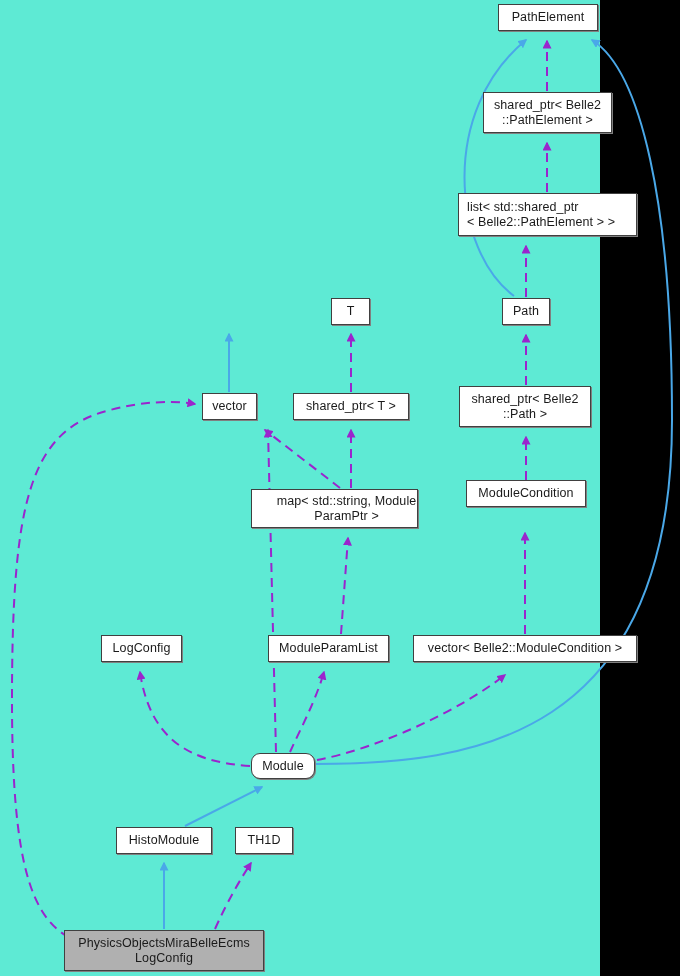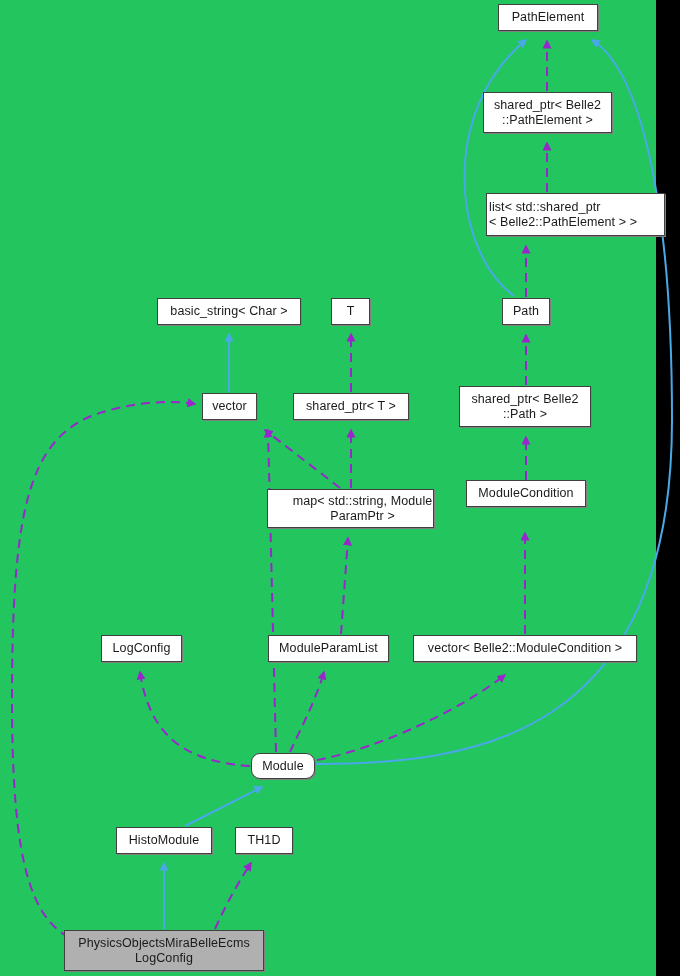--- a/index.html
+++ b/index.html
@@ -1,17 +1,17 @@
 <!DOCTYPE html>
 <html><head>
 <meta charset="utf-8">
 <style>
   html,body{margin:0;padding:0;background:#000;}
   body{width:680px;height:976px;overflow:hidden;font-family:"Liberation Sans",sans-serif;}
-  #diagram{position:relative;width:656px;height:976px;background:#22c55e;}
+  #diagram{position:relative;width:600px;height:976px;background:#5eead4;}
   svg.edges{position:absolute;left:0;top:0;width:680px;height:976px;}
   .node{position:absolute;box-sizing:border-box;background:#ffffff;border:1px solid #404040;
         box-shadow:1px 1px 0 0 #808080;display:flex;align-items:center;justify-content:center;
         color:#1a1a1a;font-size:12.5px;line-height:14.5px;text-align:center;white-space:pre-line;
         letter-spacing:0.1px;}
   .node.highlight{background:#b0b0b0;}
 </style>
 </head>
 <body>
 
@@ -54,37 +54,36 @@
         <path d="M112,948 C40,944 12,900 12,700 C12,500 30,430 110,410 C140,402 170,400 195,404"></path>
       </g>
     </g>
   </svg>
 
   <div class="node" style="left:498px;top:4px;width:100px;height:27px;">PathElement</div>
 
   <div class="node" style="left:483px;top:92px;width:129px;height:41px;">shared_ptr&lt; Belle2
 ::PathElement &gt;</div>
 
-  <div class="node" style="left:458px;top:193px;width:179px;height:43px;justify-content:flex-start;padding-left:2px;text-align:left;margin-left:28px;">list&lt; std::shared_ptr
+  <div class="node" style="left:458px;top:193px;width:179px;height:43px;justify-content:flex-start;padding-left:8px;text-align:left;">list&lt; std::shared_ptr
 &lt; Belle2::PathElement &gt; &gt;</div>
 
   <div class="node" style="left:502px;top:298px;width:48px;height:27px;">Path</div>
 
-  <div class="node" style="left:157px;top:298px;width:144px;height:27px;">basic_string&lt; Char &gt;</div>
 
   <div class="node" style="left:331px;top:298px;width:39px;height:27px;">T</div>
 
   <div class="node" style="left:202px;top:393px;width:55px;height:27px;">vector</div>
 
   <div class="node" style="left:293px;top:393px;width:116px;height:27px;">shared_ptr&lt; T &gt;</div>
 
   <div class="node" style="left:459px;top:386px;width:132px;height:41px;">shared_ptr&lt; Belle2
 ::Path &gt;</div>
 
-  <div class="node" style="left:267px;top:489px;width:167px;height:39px;padding-left:24px;">map&lt; std::string, Module
+  <div class="node" style="left:251px;top:489px;width:167px;height:39px;padding-left:24px;">map&lt; std::string, Module
 ParamPtr &gt;</div>
 
   <div class="node" style="left:466px;top:480px;width:120px;height:27px;">ModuleCondition</div>
 
   <div class="node" style="left:101px;top:635px;width:81px;height:27px;">LogConfig</div>
 
   <div class="node" style="left:268px;top:635px;width:121px;height:27px;">ModuleParamList</div>
 
   <div class="node" style="left:413px;top:635px;width:224px;height:27px;">vector&lt; Belle2::ModuleCondition &gt;</div>
 

